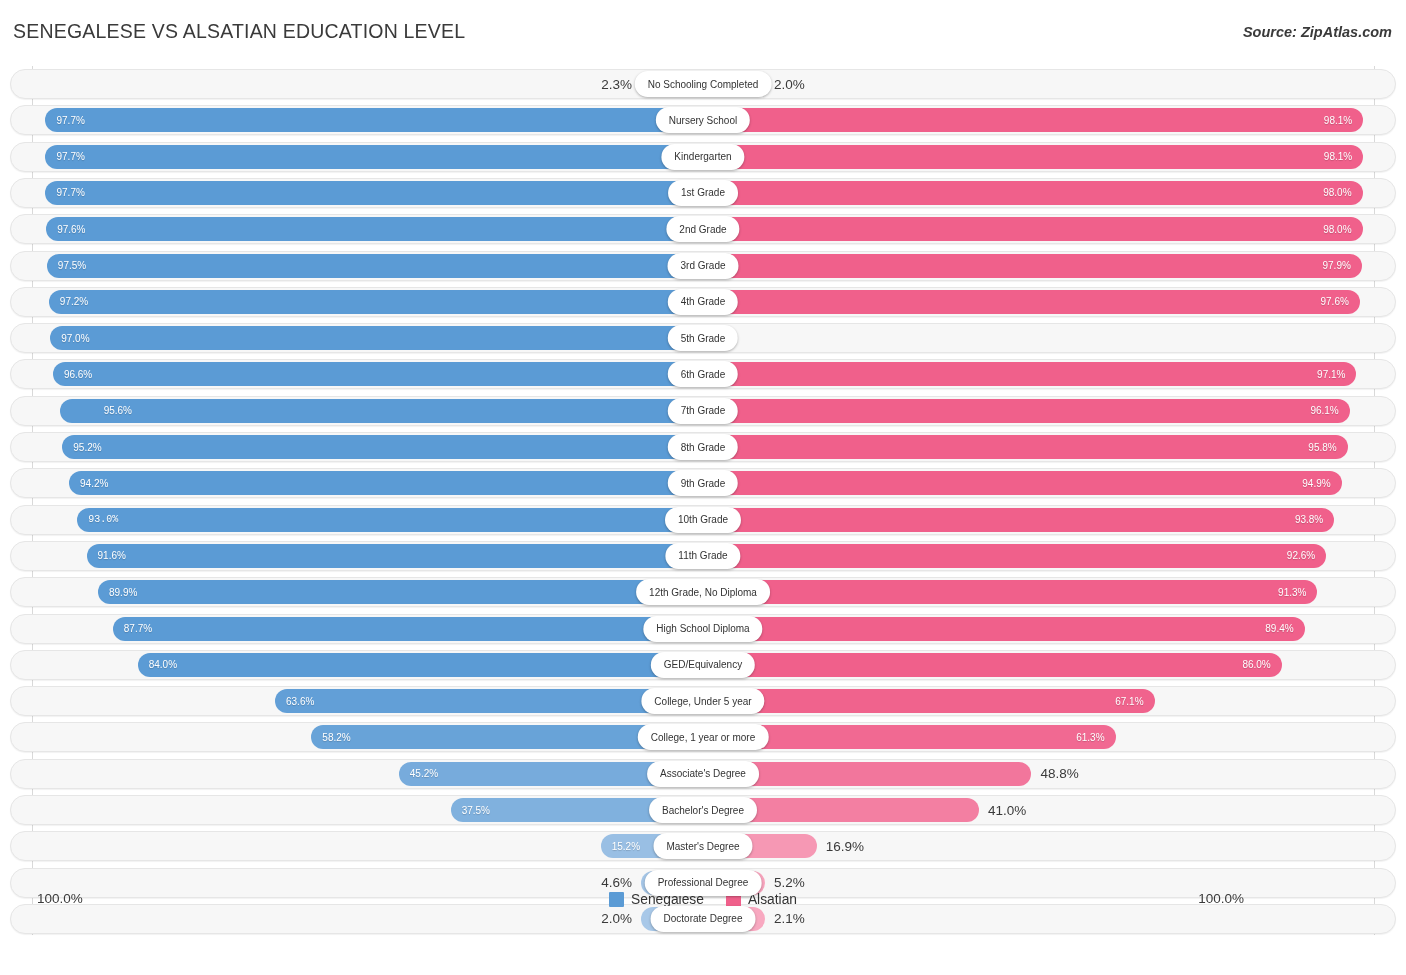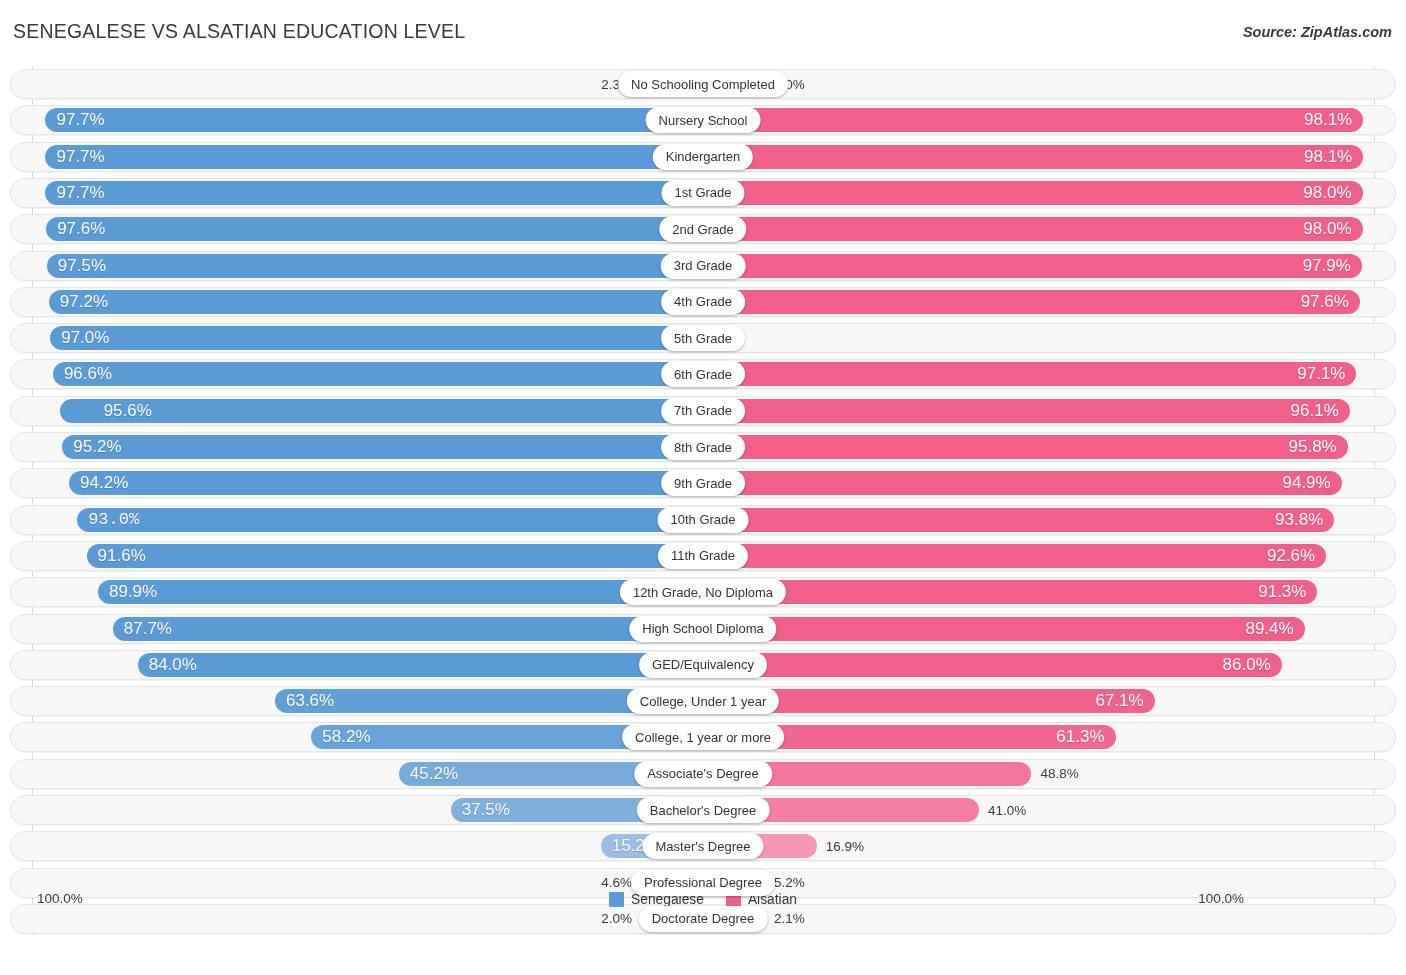--- a/index.html
+++ b/index.html
@@ -61,42 +61,42 @@
   
   .bar {
     position: absolute; top: 3px; height: 24px;
     border-radius: 12px;
     display: flex; align-items: center;
   }
   .bar.l { right: 0; justify-content: flex-start; padding-left: 11px; }
   .bar.r { left: 0;  justify-content: flex-end;  padding-right: 11px; }
 
   .barval {
-    font-size: 17px; color: #ffffff; white-space: nowrap;
+    font-size: 10px; color: #ffffff; white-space: nowrap;
     text-shadow: 0 1px 1px rgba(0,0,0,.18);
   }
 
   
   .outval {
     position: absolute; top: 0; height: 30px;
     display: flex; align-items: center;
     font-size: 13.5px; color: #3a3a3a; white-space: nowrap;
   }
   .outval.l { right: 0; padding-right: 0; }
   .outval.r { left: 0; }
 
   
   .pill {
     position: absolute; top: 2px; height: 26px;
     left: 50%; transform: translateX(-50%);
     background: #ffffff;
     border-radius: 13px;
     display: flex; align-items: center; justify-content: center;
     padding: 0 13px;
-    font-size: 13px; color: #333333; white-space: nowrap;
+    font-size: 10px; color: #333333; white-space: nowrap;
     box-shadow: 0 1px 2.5px rgba(0,0,0,.30);
     z-index: 5;
   }
 
   
   #footer { position: absolute; left: 0; top: 888px; width: 1261px; height: 30px; }
   .foot-pct {
     position: absolute; top: 0; height: 22px; line-height: 22px;
     font-size: 13.5px; color: #3a3a3a;
   }
@@ -358,21 +358,21 @@
         <div class="halfL">
           <div class="bar l" style="width: 428.028px; background: rgb(98, 159, 215);">
             <span class="barval">63.6%</span>
           </div>
         </div>
         <div class="halfR">
           <div class="bar r" style="width: 451.583px; background: rgb(240, 99, 141);">
             <span class="barval">67.1%</span>
           </div>
         </div>
-        <div class="pill">College, Under 1 year</div>
+        <div class="pill">College, Under 5 year</div>
       </div>
       <div class="row" style="top: 656.4px;">
         <div class="track"></div>
         <div class="halfL">
           <div class="bar l" style="width: 391.686px; background: rgb(104, 163, 216);">
             <span class="barval">58.2%</span>
           </div>
         </div>
         <div class="halfR">
           <div class="bar r" style="width: 412.549px; background: rgb(241, 105, 146);">

